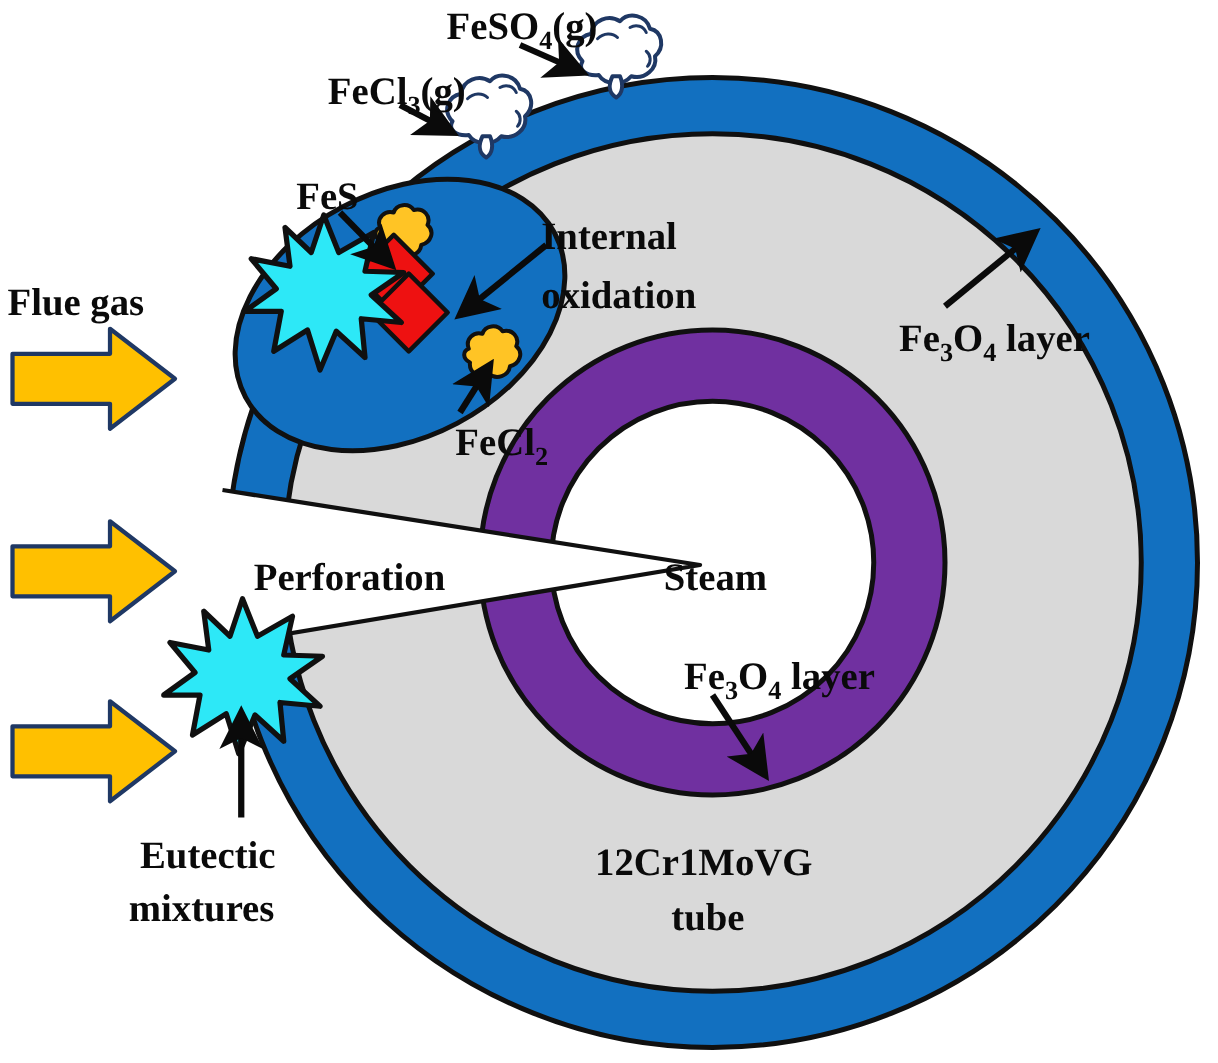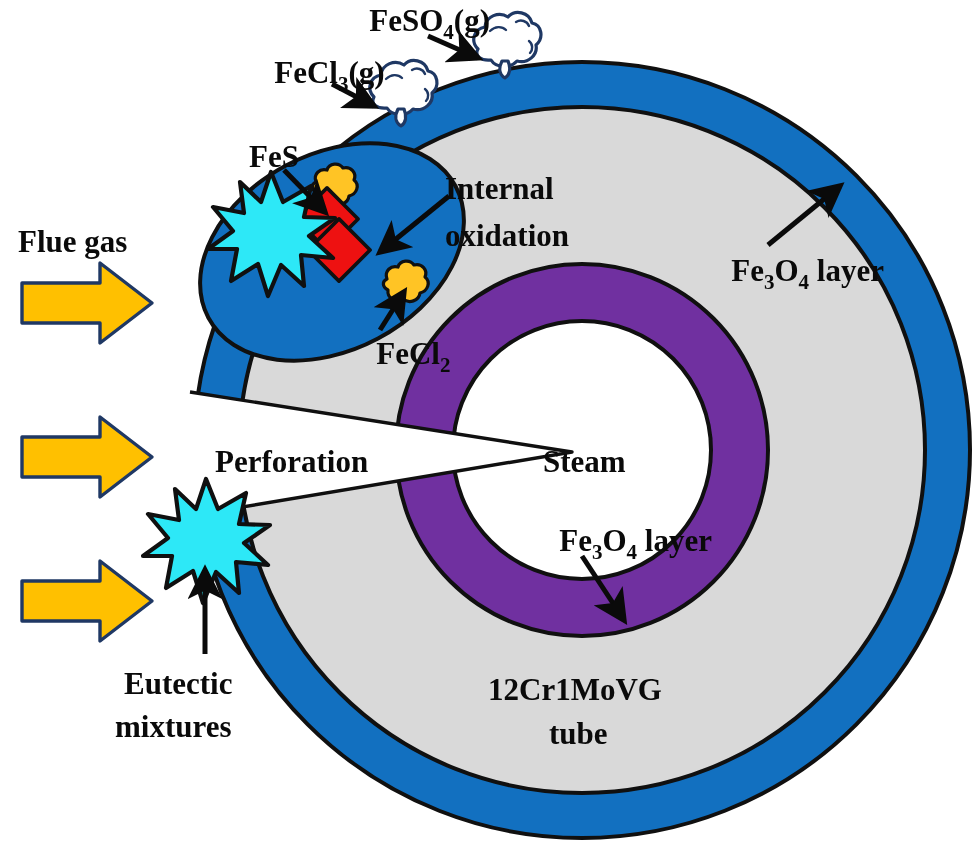--- a/index.html
+++ b/index.html
@@ -1,20 +1,20 @@
 <!DOCTYPE html>
 <html><head>
 <meta charset="utf-8">
 <style>
   html,body{margin:0;padding:0;background:#ffffff;}
   body{
     width:974px;height:850px;overflow:hidden;position:relative;
     font-family:"Liberation Serif","DejaVu Serif",serif;
   }
-  #stage{position:absolute;left:12px;top:0;width:838px;height:850px;}
+  #stage{position:absolute;left:0;top:0;width:838px;height:850px;}
   svg{display:block;}
   .lbl{
     font-family:"Liberation Serif","DejaVu Serif",serif;
     font-weight:bold;fill:#0a0a0a;
   }
   .lbl-lg{font-size:31px;}
   .sub{font-size:21px;}
   text{white-space:pre;}
 </style>
 </head>

